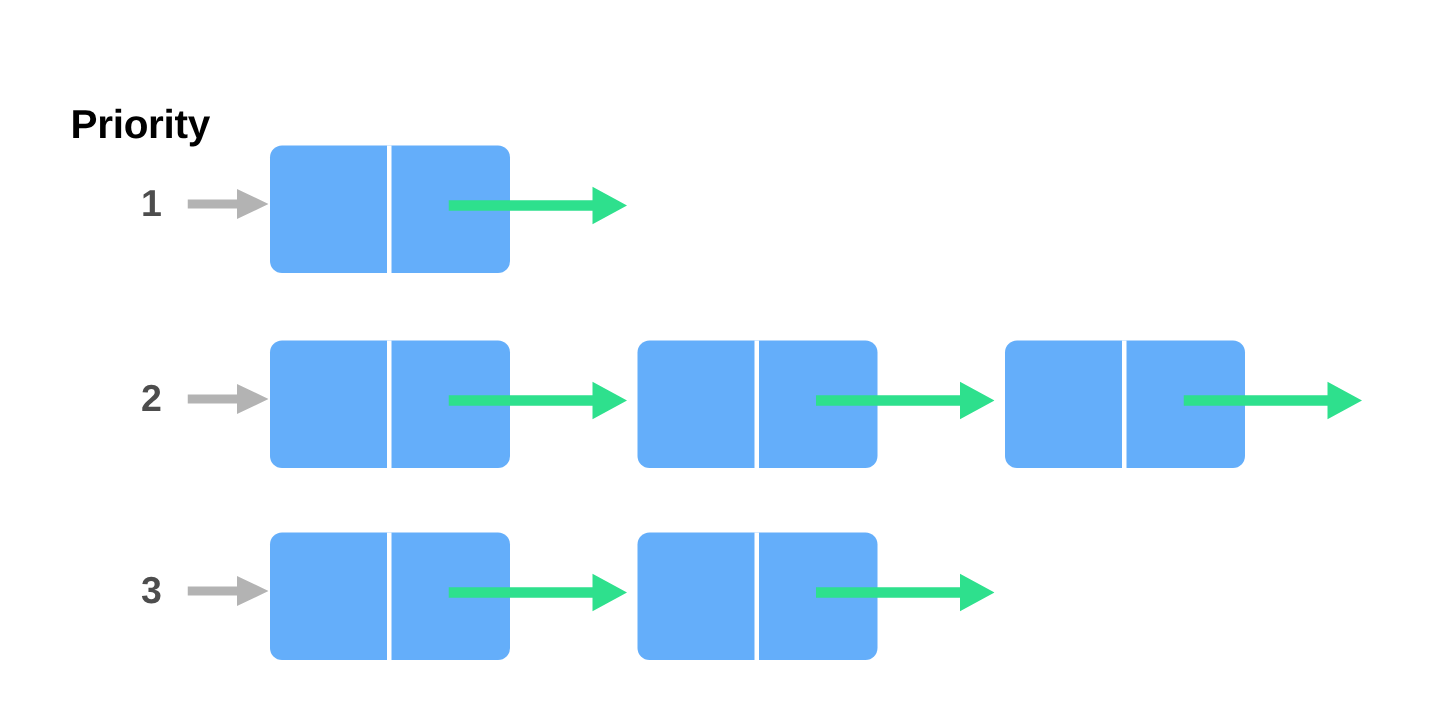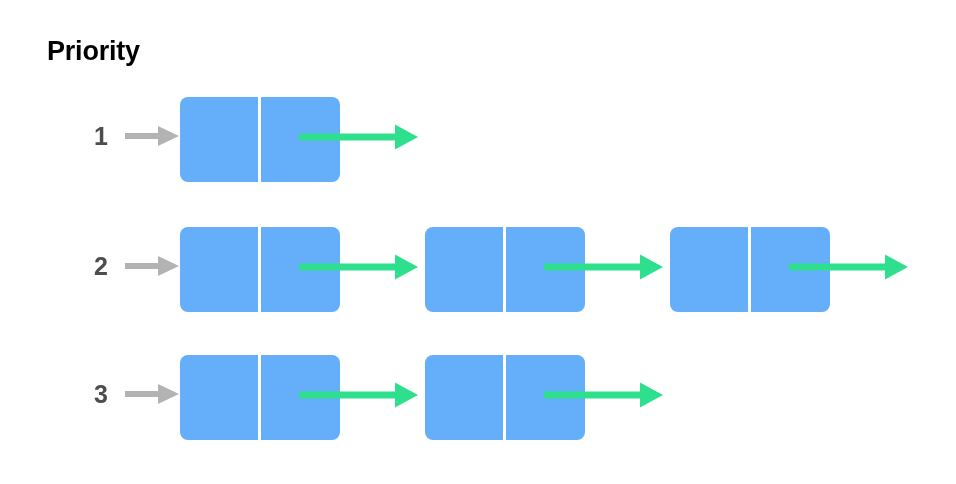--- a/index.html
+++ b/index.html
@@ -19,21 +19,21 @@
     position: absolute;
     left: 0; top: 0;
     width: 956px;
     height: 484px;
   }
 
   
   .title {
     position: absolute;
     left: 47px;
-    top: 36px;
+    top: 68px;
     font-size: 27px;
     font-weight: bold;
     color: #000000;
     letter-spacing: -0.2px;
     white-space: nowrap;
   }
 
   
   .row {
     position: absolute;

